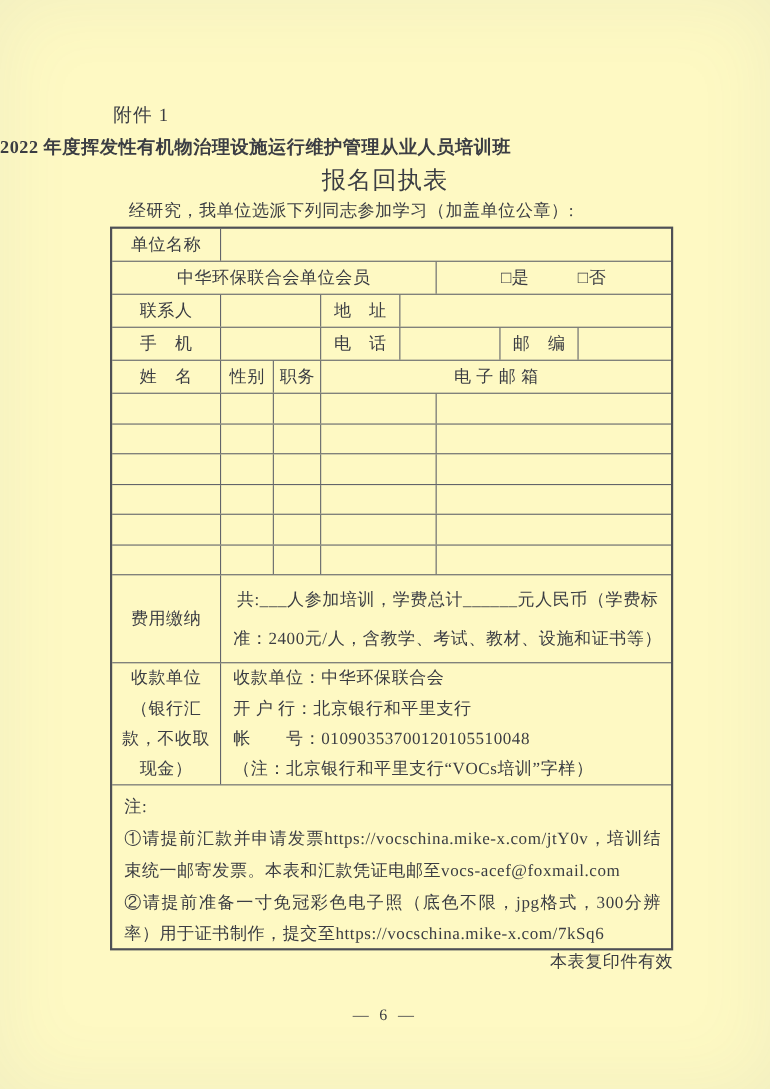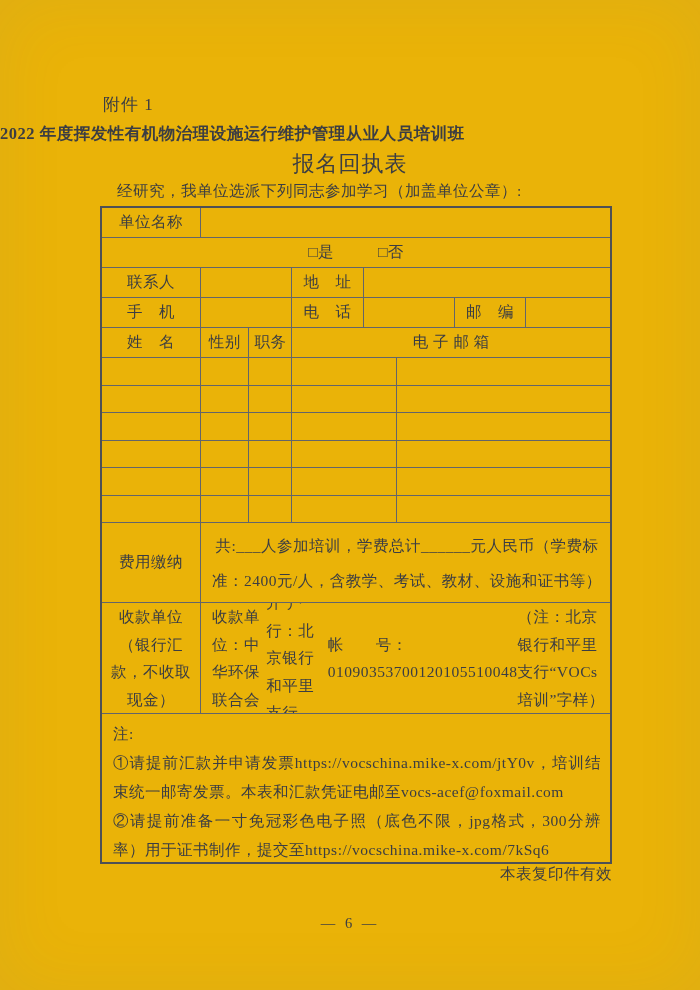--- a/index.html
+++ b/index.html
@@ -9,21 +9,21 @@
   }
   html,body{margin:0;padding:0;}
   body{
     width:700px;height:990px;
     background:#e8eaee;
     font-family:"Liberation Serif","DejaVu Serif",serif;
   }
   .page{
     position:relative;
     width:700px;height:990px;
-    background:#eab308;
+    background:#fef9c3;
     color:var(--ink);
     box-shadow:inset 0 0 70px rgba(95,115,160,0.08);
     overflow:hidden;
   }
   .attachment{
     position:absolute;left:103px;top:93px;
     font-size:17px;letter-spacing:1px;
   }
   .title-l1{
     position:absolute;left:0;width:100%;top:123px;
@@ -70,21 +70,21 @@
   .w18{width:18%;}
   .w14{width:14%;}
   .grow{flex:1;}
   .pre{white-space:pre-line;text-align:center;}
   .member-boxes{display:flex;gap:44px;}
   .fee-content{
     flex-direction:column;align-items:flex-start;justify-content:center;
     line-height:35px;padding-left:11px;padding-right:4px;
   }
   .acct-content{
-    flex-direction:row;align-items:center;justify-content:center;
+    flex-direction:column;align-items:flex-start;justify-content:center;
     line-height:27.5px;padding-left:11px;
   }
   .acct-label{line-height:27.5px;}
   .notes-cell{
     width:100%;
     flex-direction:column;align-items:flex-start;justify-content:flex-start;
     padding:5px 9px 4px 11px;
     line-height:29px;
   }
   .notes-cell p{
@@ -112,20 +112,21 @@
   <div class="intro">经研究，我单位选派下列同志参加学习（加盖单位公章）:</div>
 
   <div class="tbl">
 
     <div class="trow h30">
       <div class="tcell w195">单位名称</div>
       <div class="tcell grow"></div>
     </div>
 
     <div class="trow h30">
+      <div class="tcell w58">中华环保联合会单位会员</div>
       <div class="tcell grow">
         <div class="member-boxes">
           <span>□是</span>
           <span>□否</span>
         </div>
       </div>
     </div>
 
     <div class="trow h30">
       <div class="tcell w195">联系人</div>

